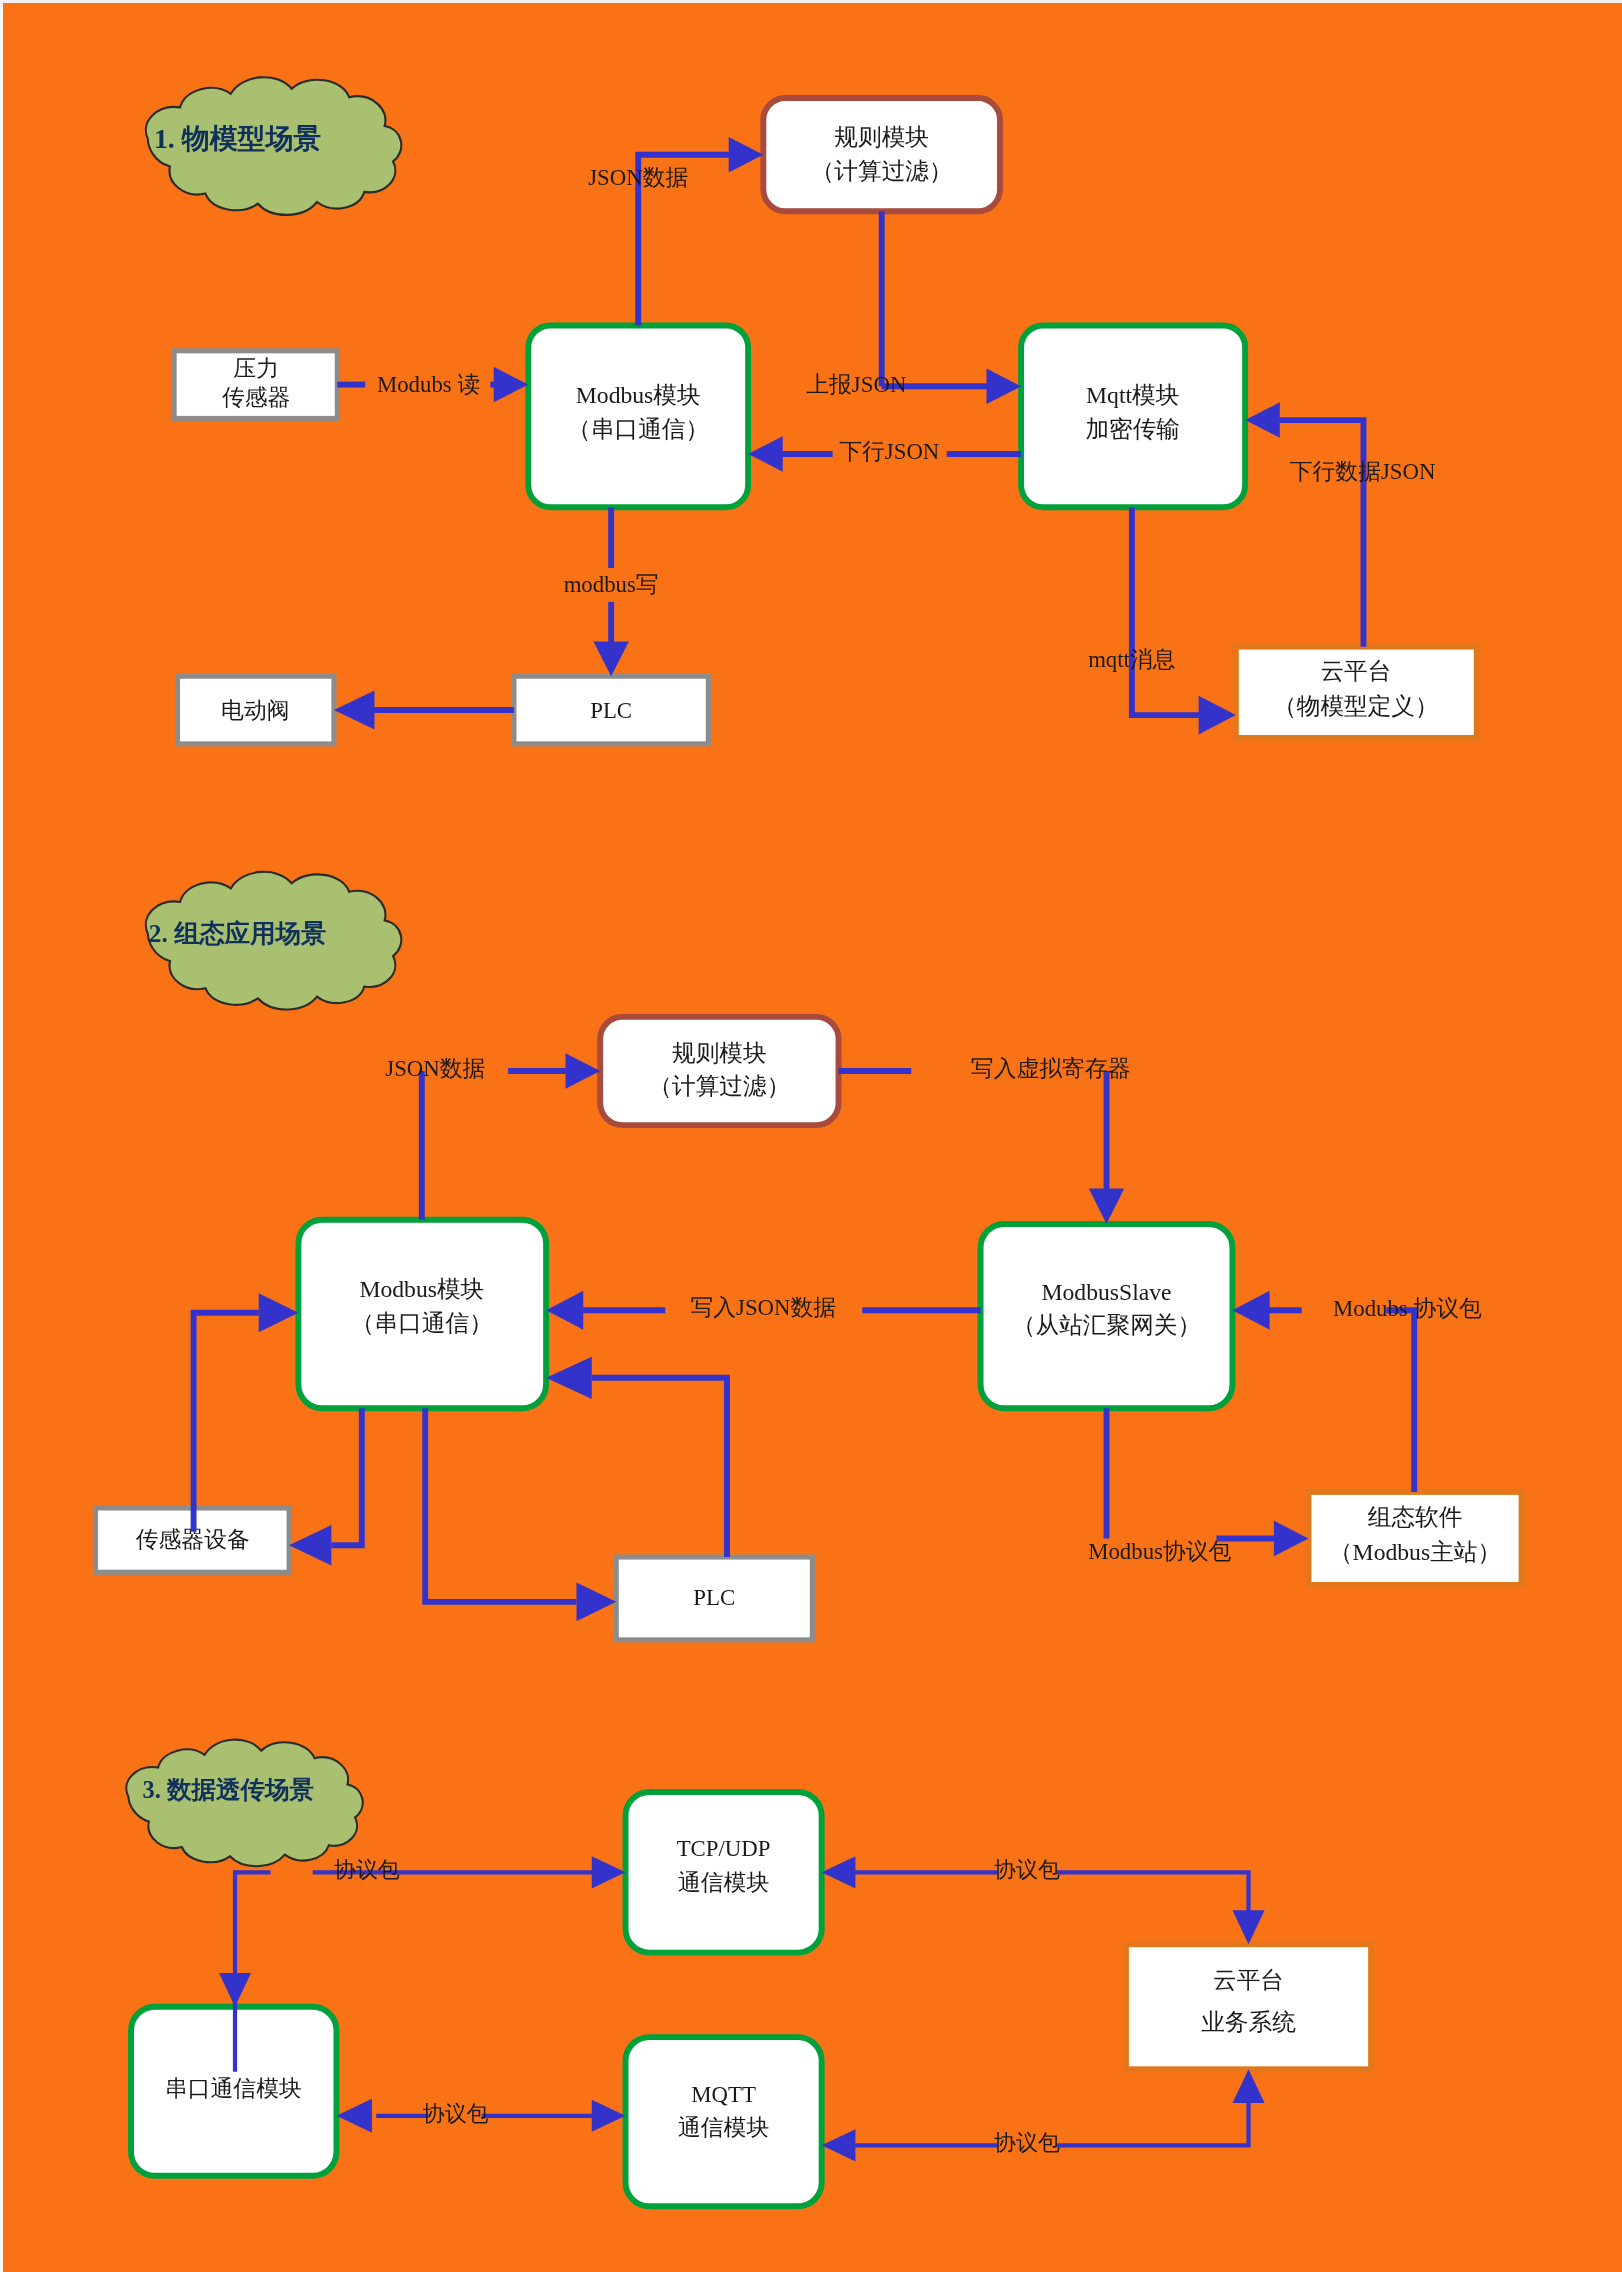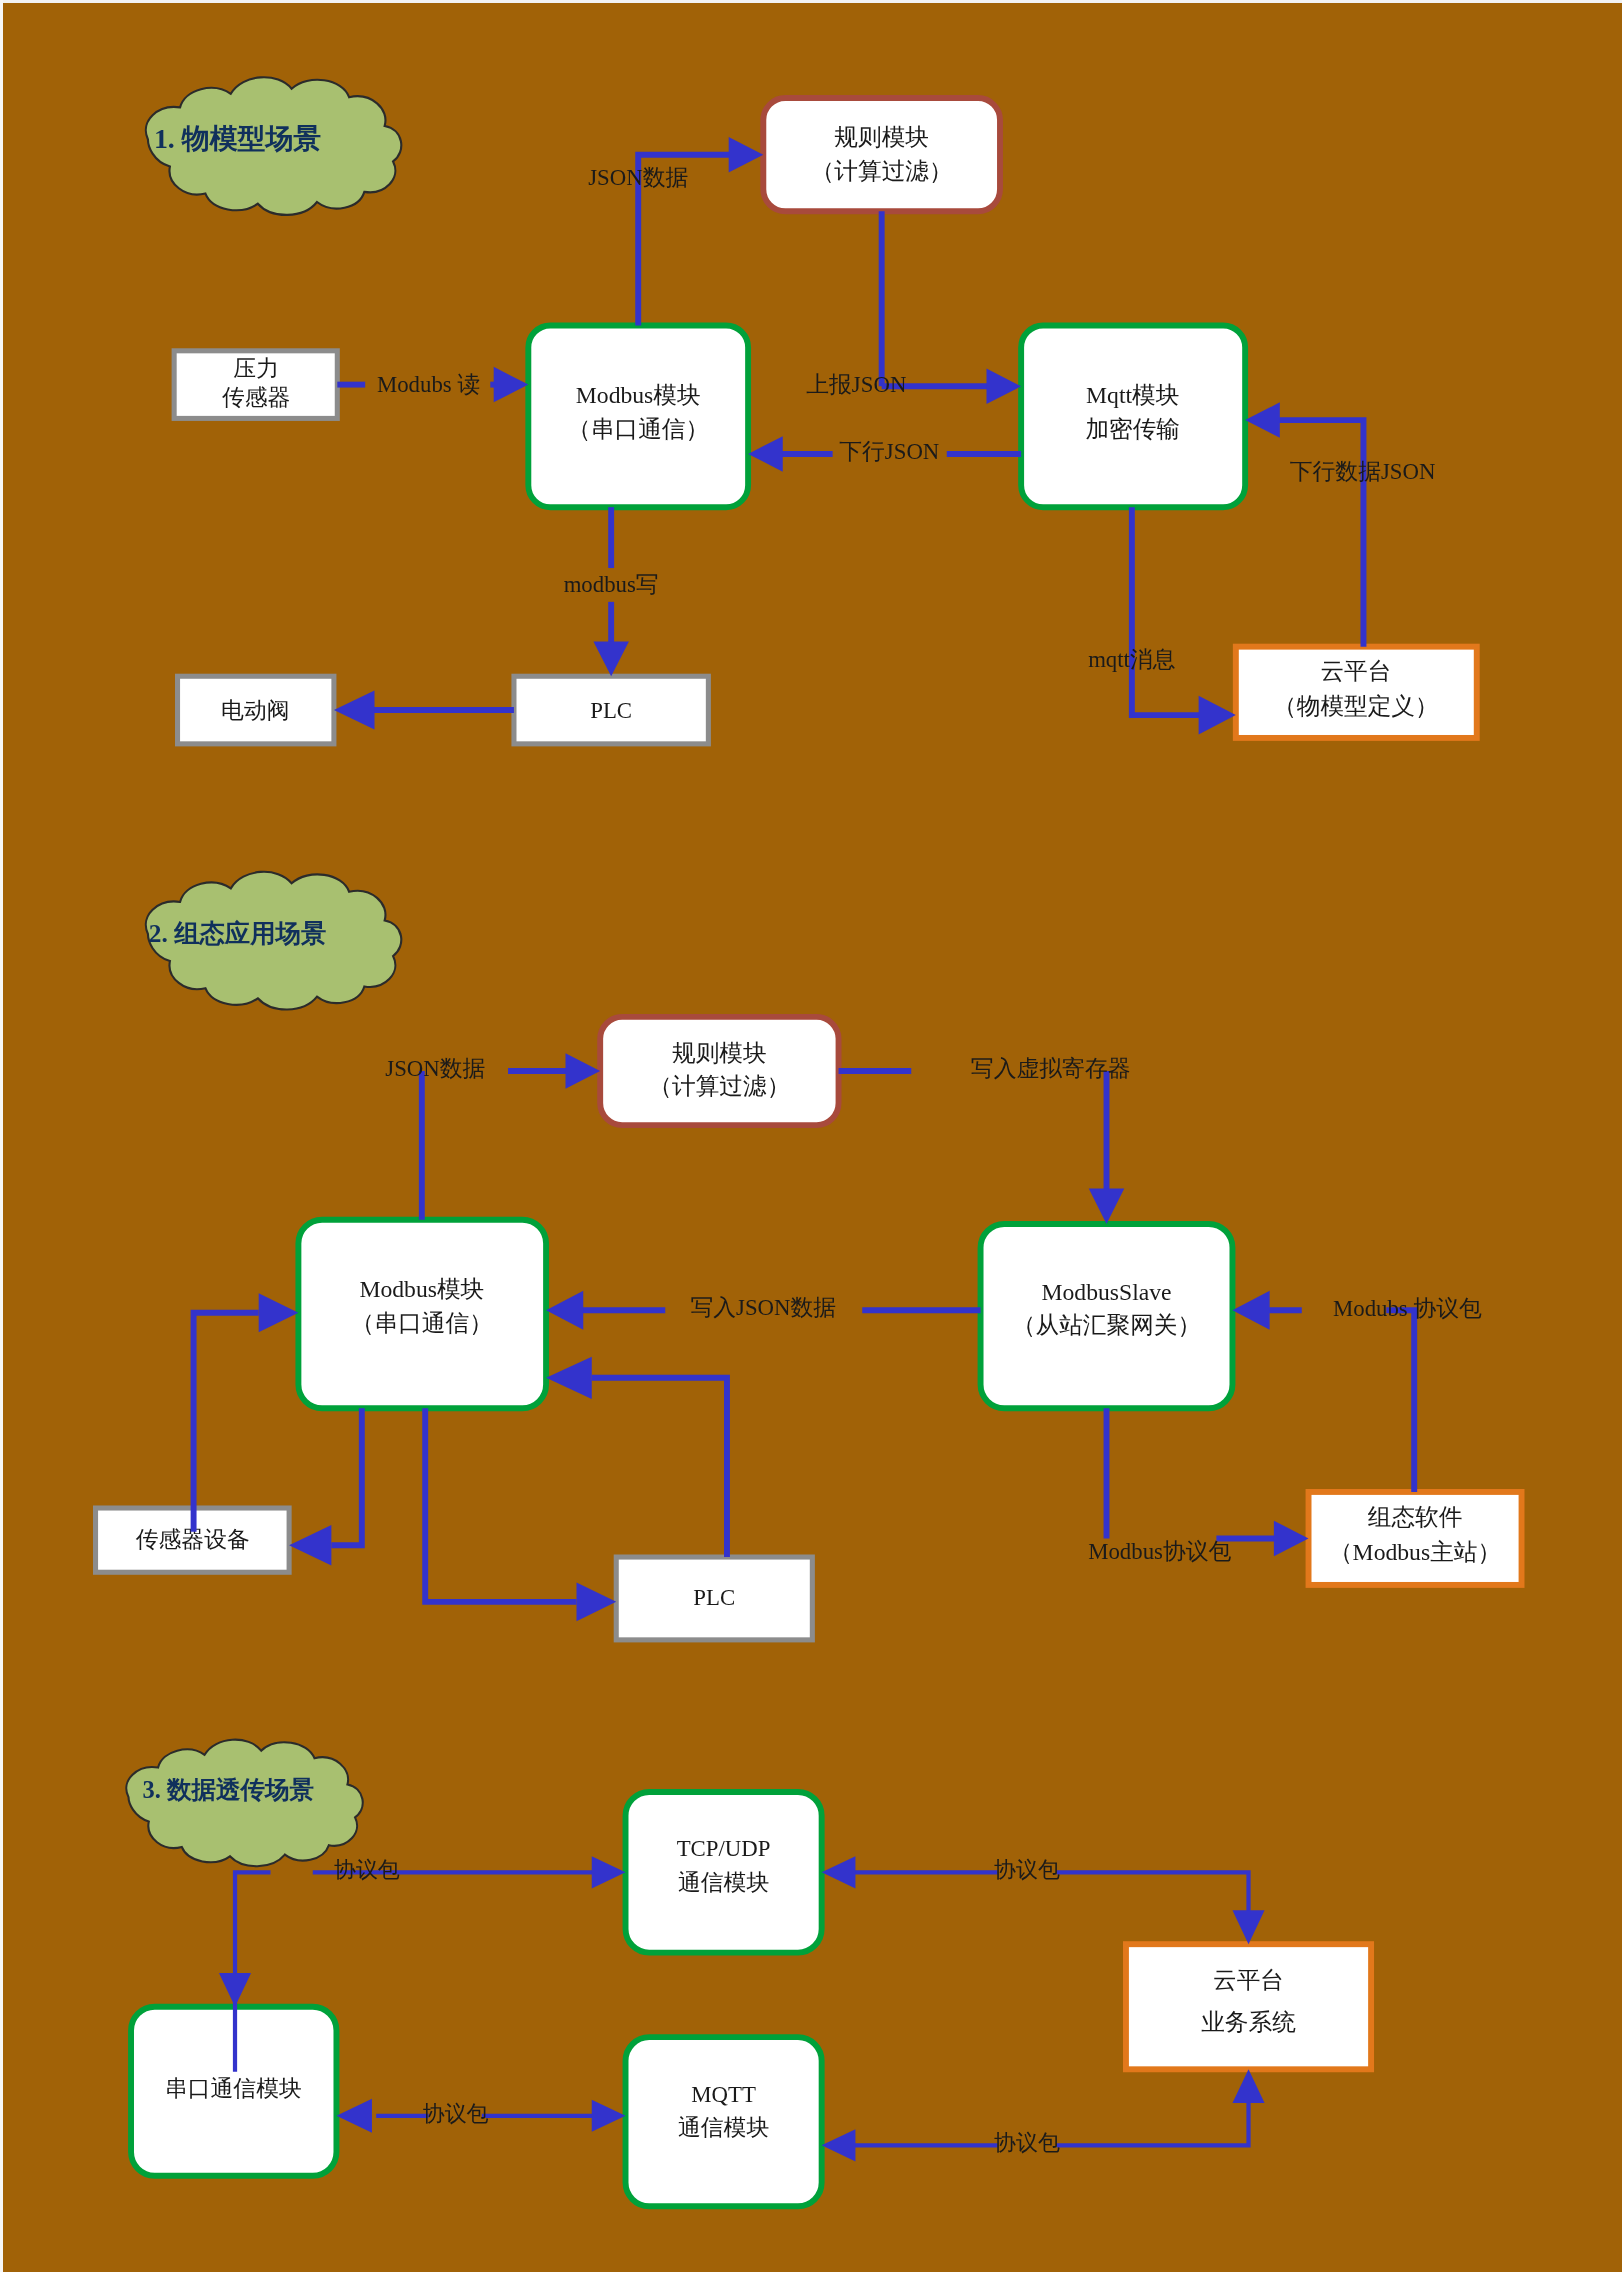--- a/index.html
+++ b/index.html
@@ -12,21 +12,21 @@
     width: 1623px;
     height: 2273px;
     font-family: "Liberation Serif", "DejaVu Serif", serif;
     position: relative;
     overflow: hidden;
   }
   #page {
     position: relative;
     width: 1623px;
     height: 2273px;
-    background: #a16207;
+    background: #f97316;
     box-sizing: border-box;
   }
   #page-edge-top {
     position: absolute;
     left: 0; top: 0;
     width: 1623px; height: 3.4px;
     background: #f2f2f2;
   }
   #page-edge-left {
     position: absolute;

